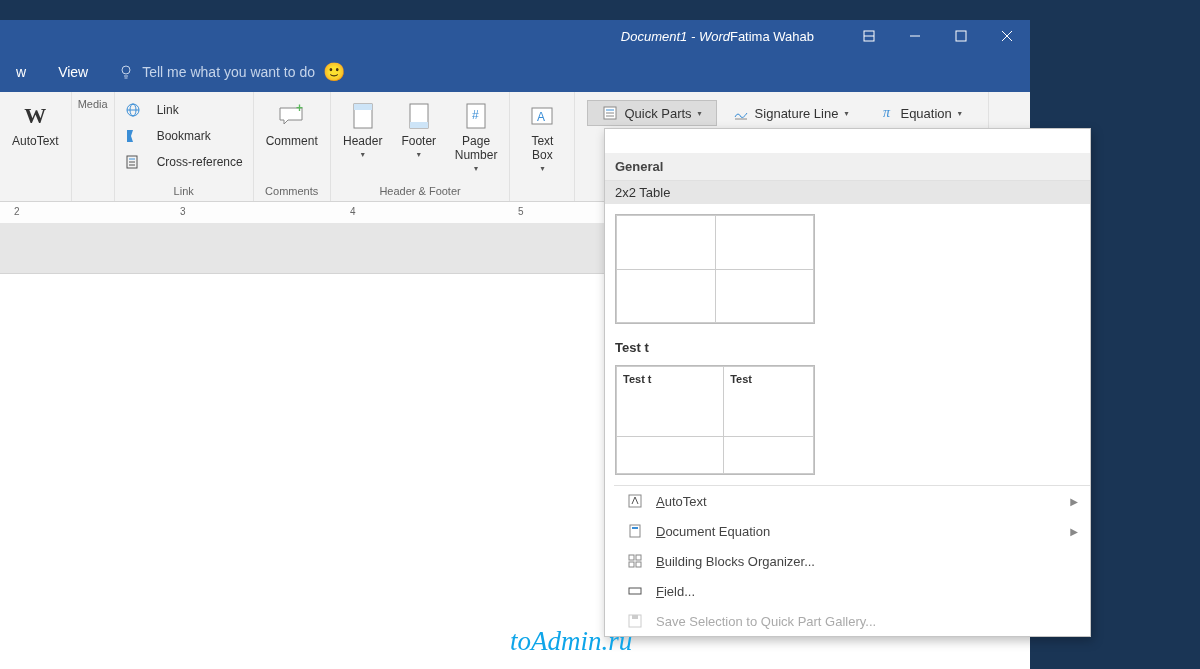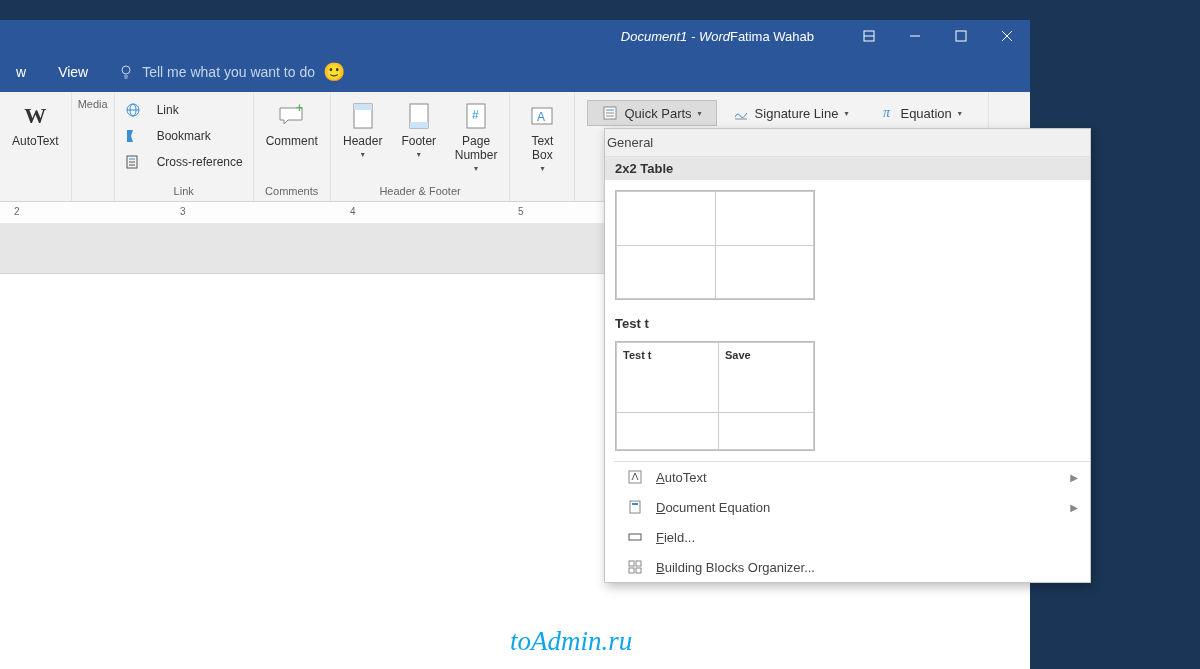--- a/index.html
+++ b/index.html
@@ -38,22 +38,22 @@
 .top-btn .icon { width: 16px; height: 16px; display: flex; align-items: center; justify-content: center; }
 
 .ruler { height: 22px; background: #fdfdfd; border-bottom: 1px solid #e6e6e6; position: relative; font-size: 10px; color: #666; }
 .ruler-inner { position: absolute; left: 0; right: 0; top: 0; height: 100%; }
 .ruler-tick { position: absolute; top: 4px; }
 
 .doc-area { background: #e6e6e6; height: 50px; border-bottom: 1px solid #d4d4d4; }
 .page-white { background: #fff; height: 400px; }
 
 .dropdown-panel { position: absolute; top: 128px; left: 604px; width: 487px; background: #fff; border: 1px solid #c6c6c6; box-shadow: 2px 4px 10px rgba(0,0,0,0.25); }
-.dd-header { background: #f0f0f0; padding: 6px 2px; font-size: 13px; font-weight: normal; color: #444; border-bottom: 1px solid #e0e0e0; }
-.dd-section-title { background: #e6e6e6; padding: 4px 10px; font-size: 13px; font-weight: bold; color: #333; }
+.dd-header { background: #f0f0f0; padding: 6px 10px; font-size: 13px; font-weight: bold; color: #444; border-bottom: 1px solid #e0e0e0; margin-top: 24px; }
+.dd-section-title { background: #e6e6e6; padding: 4px 10px; font-size: 13px; font-weight: normal; color: #333; }
 .dd-gallery { padding: 10px; background: #fff; }
 .gallery-item { width: 200px; height: 110px; border: 1px solid #bbb; background: #fff; }
 .gallery-table { border-collapse: collapse; width: 100%; height: 100%; }
 .gallery-table td { border: 1px solid #ccc; padding: 6px; font-size: 11px; color: #333; vertical-align: top; font-weight: bold; }
 .dd-menu { border-top: 1px solid #e0e0e0; margin-left: 9px; }
 .dd-menu-item { display: flex; align-items: center; gap: 12px; padding: 6px 12px; font-size: 13px; color: #444; }
 .dd-menu-item.disabled { color: #aaa; }
 .dd-menu-item .icon { width: 18px; height: 18px; display: flex; align-items: center; justify-content: center; color: #666; }
 .dd-menu-item .arrow { margin-left: auto; font-size: 10px; color: #888; }
 
@@ -298,21 +298,21 @@
         </table>
     </div>
   </div>
   <div class="dd-section-title" style="background:#fff;font-weight:bold;padding:6px 10px;">Test t</div>
   <div class="dd-gallery" style="padding-top:4px;">
     <div class="gallery-item">
       <table class="gallery-table">
         <tbody>
             <tr>
               <td>Test t</td>
-              <td>Save</td>
+              <td>Test</td>
             </tr>
         <tr>
               <td></td>
               <td></td>
             </tr>
       </tbody>
         </table>
     </div>
   </div>
   <div class="dd-menu">
@@ -328,36 +328,45 @@
     </div>
     <div class="dd-menu-item">
       <span class="icon">
         <svg width="16" height="16" viewBox="0 0 16 16">
             <rect x="3" y="2" width="10" height="12" fill="none" stroke="#888"></rect>
             <rect x="5" y="4" width="6" height="2" fill="#3b8ed6"></rect>
           </svg>
       </span>
       <span class="underline-first">Document Equation</span>
       <span class="arrow">▶</span>
-    </div>
-    <div class="dd-menu-item">
-      <span class="icon">
-        <svg width="16" height="16" viewBox="0 0 16 16">
-            <rect x="2" y="5" width="12" height="6" fill="none" stroke="#555"></rect>
-          </svg>
-      </span>
-      <span class="underline-first">Field...</span>
     </div>
     <div class="dd-menu-item">
       <span class="icon">
         <svg width="16" height="16" viewBox="0 0 16 16">
             <rect x="2" y="2" width="5" height="5" fill="none" stroke="#888"></rect>
             <rect x="9" y="2" width="5" height="5" fill="none" stroke="#888"></rect>
             <rect x="2" y="9" width="5" height="5" fill="none" stroke="#888"></rect>
             <rect x="9" y="9" width="5" height="5" fill="none" stroke="#888"></rect>
           </svg>
       </span>
       <span class="underline-first">Building Blocks Organizer...</span>
     </div>
+    <div class="dd-menu-item">
+      <span class="icon">
+        <svg width="16" height="16" viewBox="0 0 16 16">
+            <rect x="2" y="5" width="12" height="6" fill="none" stroke="#555"></rect>
+          </svg>
+      </span>
+      <span class="underline-first">Field...</span>
+    </div>
+    <div class="dd-menu-item disabled">
+      <span class="icon">
+        <svg width="16" height="16" viewBox="0 0 16 16">
+            <rect x="2" y="2" width="12" height="12" fill="none" stroke="#ccc"></rect>
+            <rect x="5" y="2" width="6" height="4" fill="#ccc"></rect>
+          </svg>
+      </span>
+      <span>Save Selection to Quick Part Gallery...</span>
+    </div>
   </div>
 </div>
 
 <div class="watermark">toAdmin.ru</div>
 
 </body></html>

